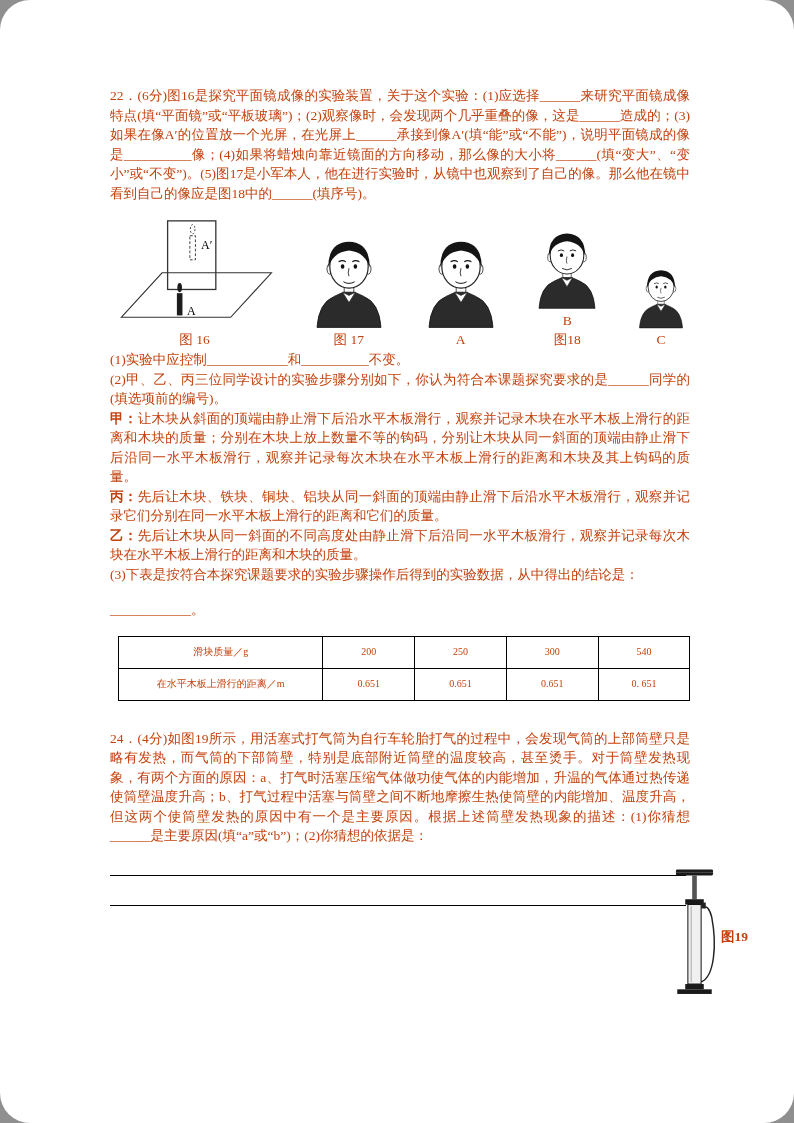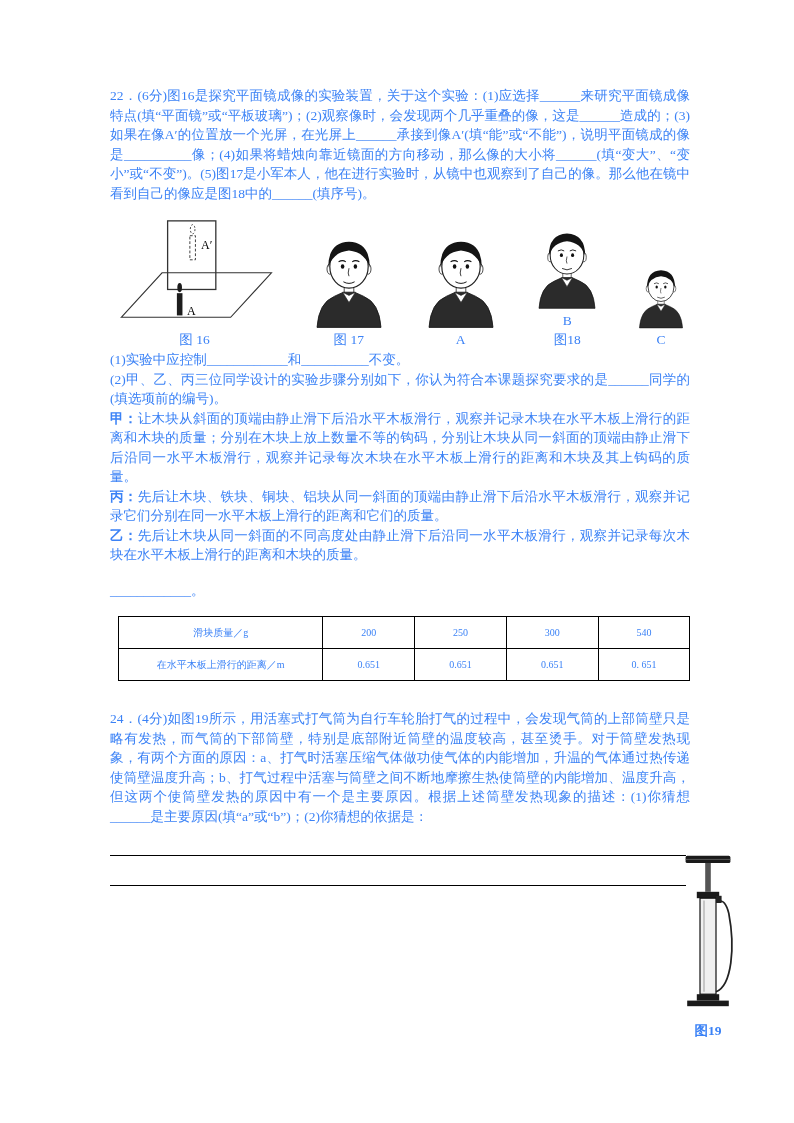--- a/index.html
+++ b/index.html
@@ -1,31 +1,31 @@
 <!DOCTYPE html>
 <html><head>
 <meta charset="utf-8">
 <style>
   html,body{margin:0;padding:0;}
   body{background:#8f8f8f;font-family:"Liberation Serif", serif;}
-  .page{width:794px;height:1123px;background:#ffffff;position:relative;margin:0 auto;overflow:hidden;color:#3b82f6;}
+  .page{width:794px;height:1123px;background:#ffffff;position:relative;margin:0 auto;overflow:hidden;color:#c2410c;border-radius:30px;}
   .content{position:absolute;left:110px;top:86px;width:580px;font-size:13.5px;line-height:19.5px;text-align:justify;}
   p{margin:0;}
   .step b{font-weight:bold;}
   .figures{display:flex;align-items:flex-end;justify-content:space-between;margin:8px 2px 2px 2px;}
   .figblock{display:flex;flex-direction:column;align-items:center;}
   .figlabel{font-size:13.5px;line-height:16px;margin-top:3px;text-align:center;white-space:nowrap;}
   .conclusion-blank{margin-top:16px;}
   table.data{border-collapse:collapse;margin:16px 0 6px 8px;}
   table.data td{border:1px solid #000;text-align:center;font-size:10px;padding:2px 6px;height:27px;}
   td.lbl{width:208px;}
   td.val{width:84px;}
   .q24{margin-top:28px;}
   .answer-line{border-bottom:1px solid #000;height:29px;width:576px;}
-  .pump{position:absolute;left:668px;top:850px;width:80px;display:flex;flex-direction:column;align-items:center;}
+  .pump{position:absolute;left:668px;top:850px;width:80px;display:flex;flex-direction:row;align-items:center;}
   .pump .figlabel{font-weight:bold;}
 </style>
 </head>
 <body>
 
 <div class="page">
 
   <svg width="0" height="0" style="position:absolute" aria-hidden="true">
     <defs>
       <g id="boy">
@@ -98,20 +98,21 @@
 
     </div>
 
     <p>(1)实验中应控制____________和__________不变。</p>
     <p>(2)甲、乙、丙三位同学设计的实验步骤分别如下，你认为符合本课题探究要求的是______同学的(填选项前的编号)。</p>
 
     <p class="step"><b>甲：</b><span>让木块从斜面的顶端由静止滑下后沿水平木板滑行，观察并记录木块在水平木板上滑行的距离和木块的质量；分别在木块上放上数量不等的钩码，分别让木块从同一斜面的顶端由静止滑下后沿同一水平木板滑行，观察并记录每次木块在水平木板上滑行的距离和木块及其上钩码的质量。</span></p>
     <p class="step"><b>丙：</b><span>先后让木块、铁块、铜块、铝块从同一斜面的顶端由静止滑下后沿水平木板滑行，观察并记录它们分别在同一水平木板上滑行的距离和它们的质量。</span></p>
     <p class="step"><b>乙：</b><span>先后让木块从同一斜面的不同高度处由静止滑下后沿同一水平木板滑行，观察并记录每次木块在水平木板上滑行的距离和木块的质量。</span></p>
 
+    <p>(3)下表是按符合本探究课题要求的实验步骤操作后得到的实验数据，从中得出的结论是：</p>
     <p class="conclusion-blank">____________。</p>
 
     <table class="data">
       <tbody>
           <tr>
         <td class="lbl">滑块质量／g</td>
         <td class="val">200</td>
         <td class="val">250</td>
         <td class="val">300</td>
         <td class="val">540</td>

